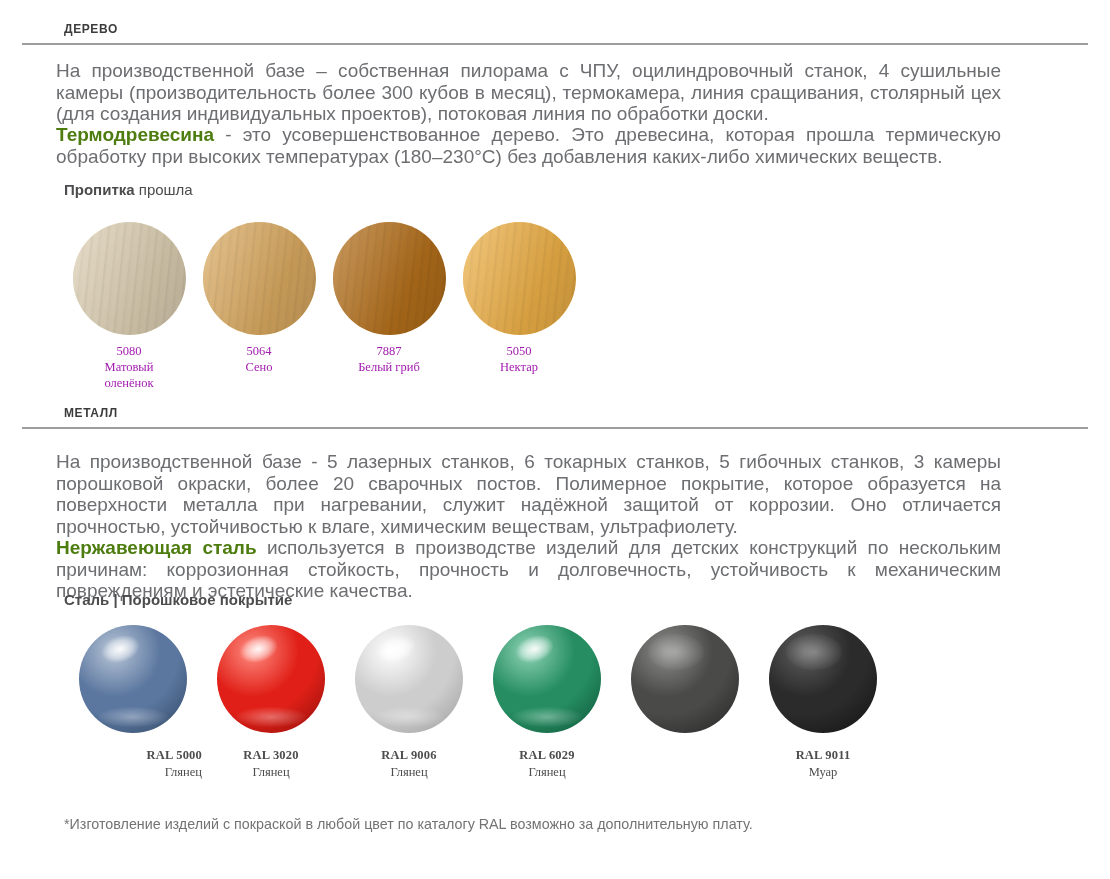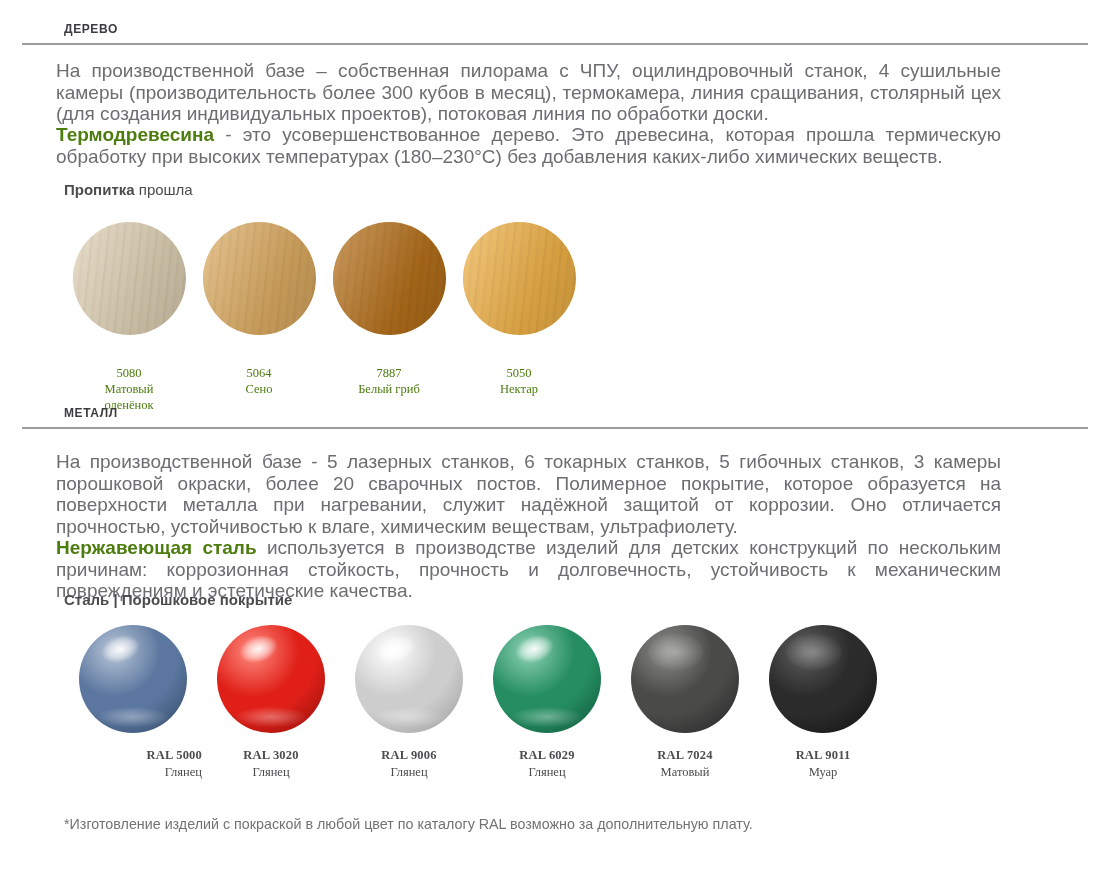--- a/index.html
+++ b/index.html
@@ -85,24 +85,24 @@
     margin: 0 auto;
     position: relative;
     overflow: hidden;
   }
   .wood-grain {
     position: absolute;
     inset: 0;
     border-radius: 50%;
   }
   .wood-label {
-    margin-top: 30px;
+    margin-top: 8px;
     font-size: 12.5px;
     line-height: 16px;
-    color: #4d7c0f;
+    color: #a21caf;
     font-family: "Liberation Serif", serif;
   }
   .wood-label .code {
     display: block;
   }
   .wood-label .name {
     display: block;
   }
 
   .ball {
@@ -254,24 +254,20 @@
         </div>
         <div class="metal-label">
           <span class="code">RAL 6029</span>
           <span class="finish">Глянец</span>
         </div>
       </div>
       <div class="swatch" style="width: 138px;">
         <div class="ball" style="background: radial-gradient(circle at 33% 24%, rgb(141, 141, 140) 0%, rgb(74, 74, 73) 42%, rgb(74, 74, 73) 58%, rgb(35, 35, 35) 100%);">
           <div class="hl" style="left: 16%; top: 8%; width: 52%; height: 34%; background: radial-gradient(rgba(255, 255, 255, 0.3) 0%, rgba(255, 255, 255, 0) 78%);"></div>
         </div>
-        <div class="metal-label">
-          <span class="code">RAL 7024</span>
-          <span class="finish">Матовый</span>
-        </div>
       </div>
       <div class="swatch" style="width: 138px;">
         <div class="ball" style="background: radial-gradient(circle at 33% 24%, rgb(94, 94, 94) 0%, rgb(43, 43, 43) 42%, rgb(43, 43, 43) 58%, rgb(17, 17, 17) 100%);">
           <div class="hl" style="left: 16%; top: 8%; width: 52%; height: 34%; background: radial-gradient(rgba(255, 255, 255, 0.3) 0%, rgba(255, 255, 255, 0) 78%);"></div>
         </div>
         <div class="metal-label">
           <span class="code">RAL 9011</span>
           <span class="finish">Муар</span>
         </div>
       </div>

